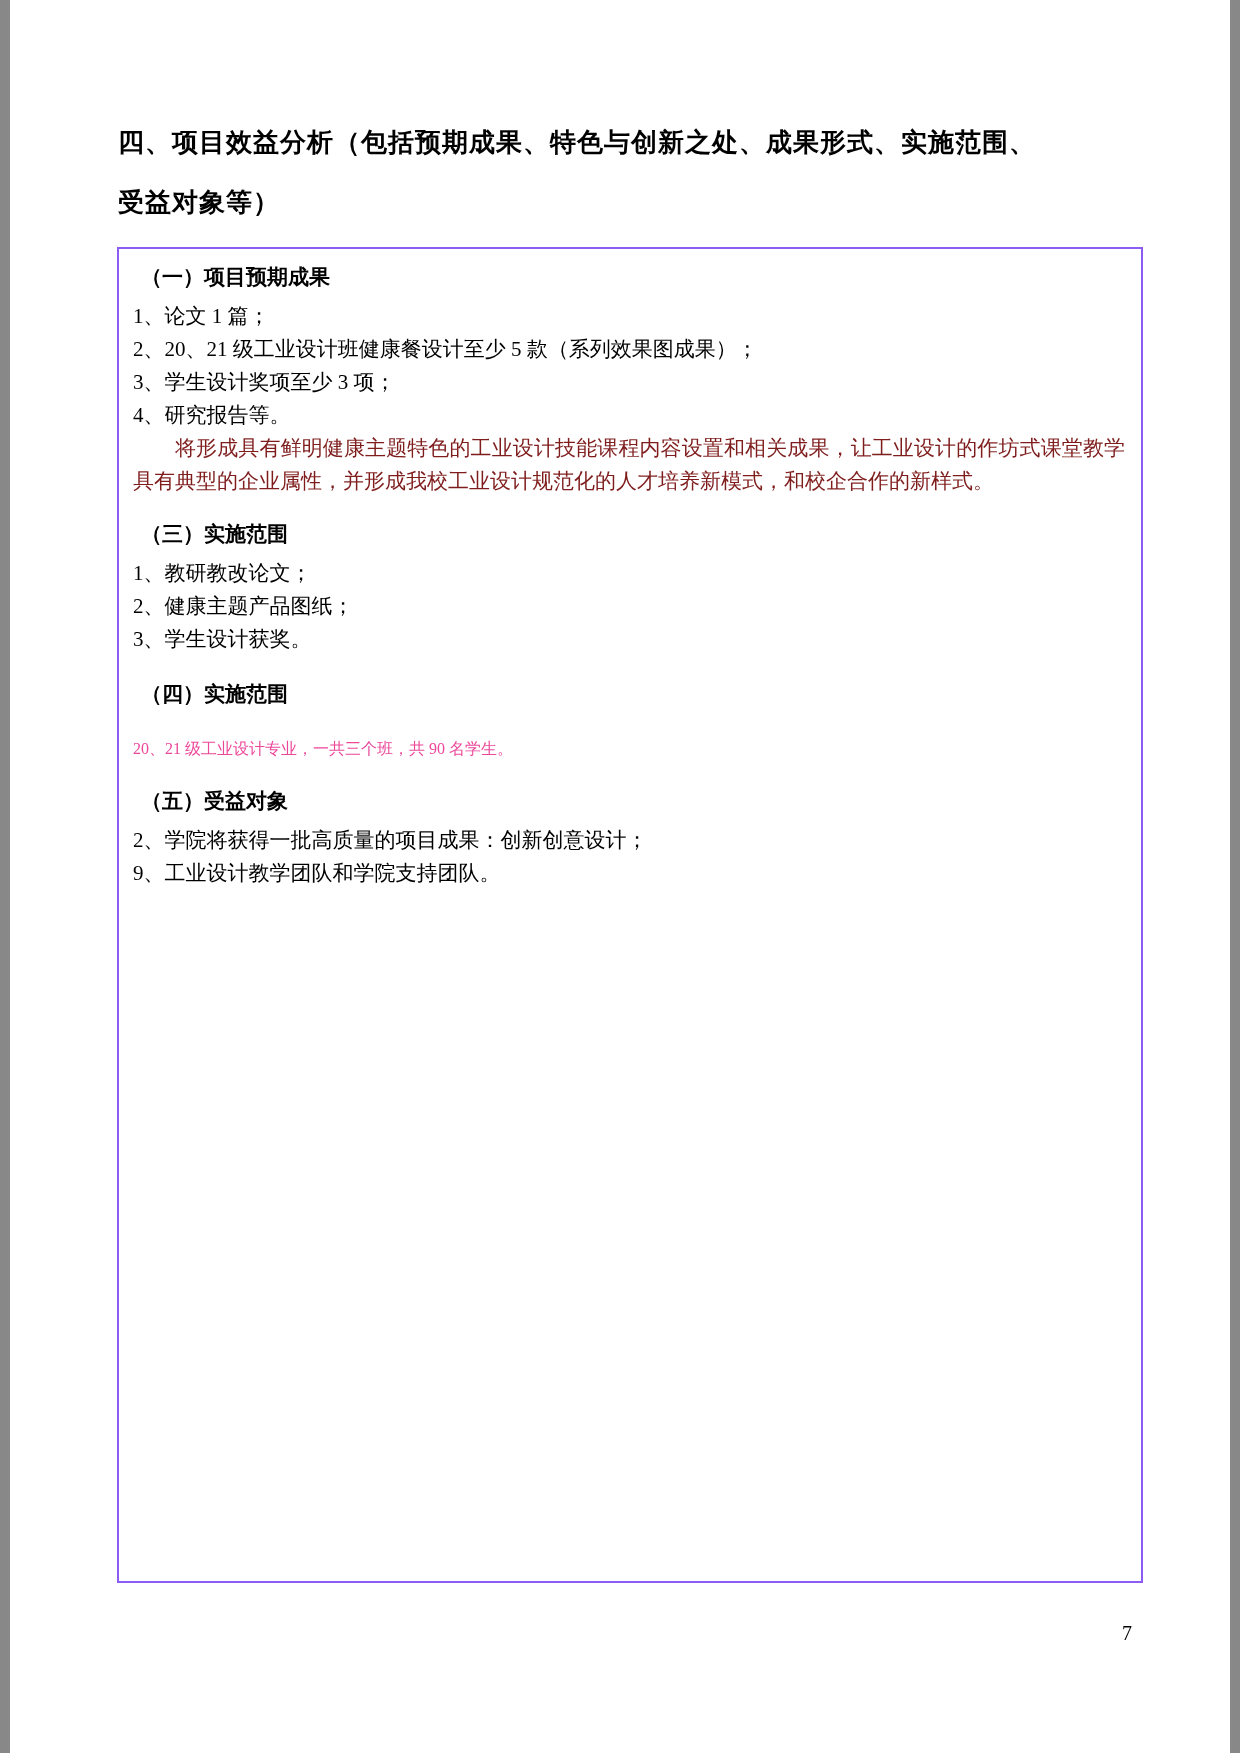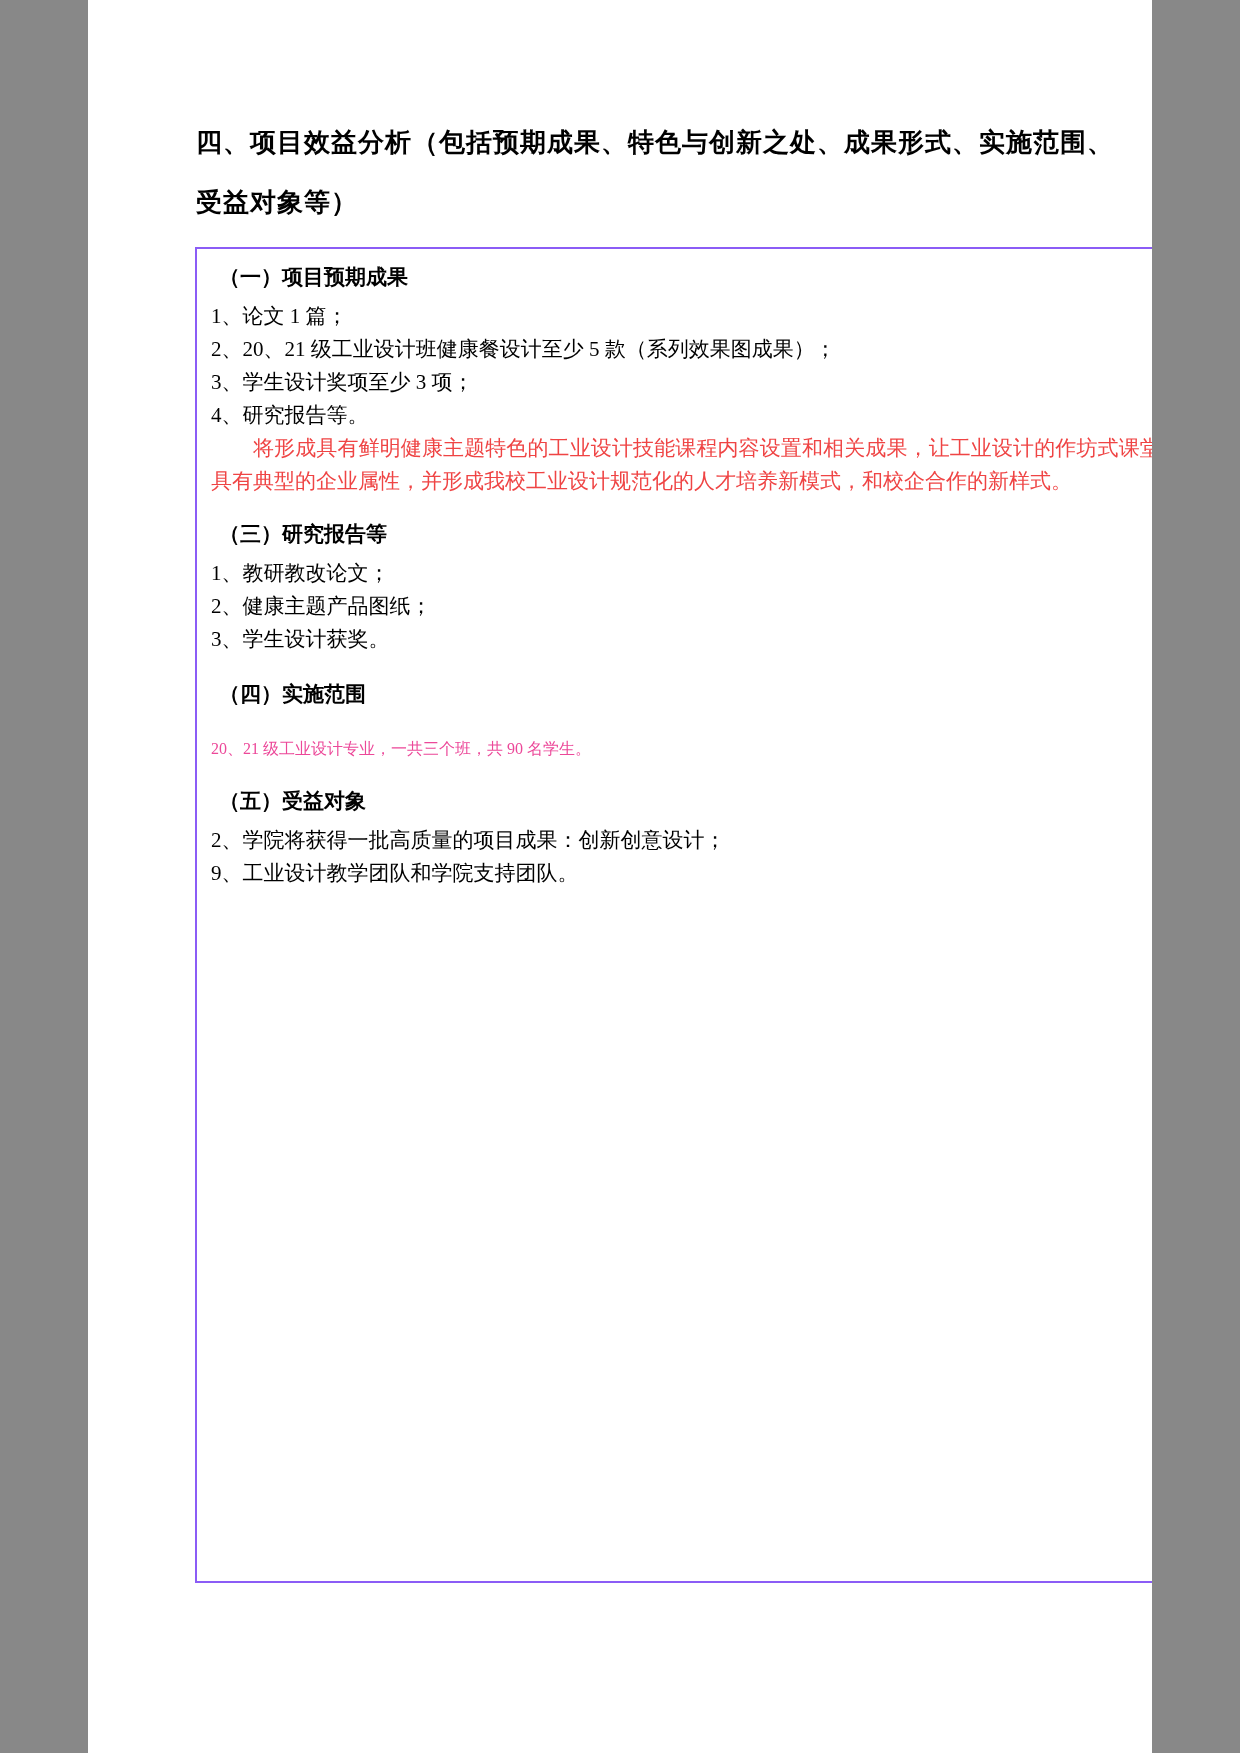--- a/index.html
+++ b/index.html
@@ -1,19 +1,19 @@
 <!DOCTYPE html>
 <html><head>
 <meta charset="utf-8">
 <style>
   * { margin: 0; padding: 0; box-sizing: border-box; }
   html, body { background: #888; }
   .page {
     position: relative;
-    width: 1064px;
+    width: 1220px;
     height: 1753px;
     margin: 0 auto;
     background: #ffffff;
     font-family: "Liberation Serif", "DejaVu Serif", serif;
     color: #000000;
     overflow: hidden;
   }
   .doc-title {
     position: absolute;
     left: 108px;
@@ -49,21 +49,21 @@
   .item {
     font-size: 21px;
     line-height: 33px;
     color: #000000;
   }
   .para {
     font-size: 21px;
     line-height: 33px;
     text-indent: 2em;
     text-align: justify;
-    color: #ef4444;
+    color: #7f1d1d;
   }
   .para-plain {
     font-size: 16px;
     line-height: 33px;
     margin: 24px 0 22px 0;
     color: #ec4899;
   }
   .sec-scope .sec-heading { margin-top: 24px; }
   .sec-benefit .sec-heading { }
   .sec-results .sec-heading { margin-top: 22px; }
@@ -94,21 +94,21 @@
       <div class="item">2、20、21 级工业设计班健康餐设计至少 5 款（系列效果图成果）；</div>
       <div class="item">3、学生设计奖项至少 3 项；</div>
       <div class="item">4、研究报告等。</div>
     </div>
 
     <div class="sec">
       <div class="para">将形成具有鲜明健康主题特色的工业设计技能课程内容设置和相关成果，让工业设计的作坊式课堂教学具有典型的企业属性，并形成我校工业设计规范化的人才培养新模式，和校企合作的新样式。</div>
     </div>
 
     <div class="sec sec-results">
-      <div class="sec-heading">（三）研究报告等</div>
+      <div class="sec-heading">（三）实施范围</div>
       <div class="item">1、教研教改论文；</div>
       <div class="item">2、健康主题产品图纸；</div>
       <div class="item">3、学生设计获奖。</div>
     </div>
 
     <div class="sec sec-scope">
       <div class="sec-heading">（四）实施范围</div>
       <div class="para-plain">20、21 级工业设计专业，一共三个班，共 90 名学生。</div>
     </div>
 

